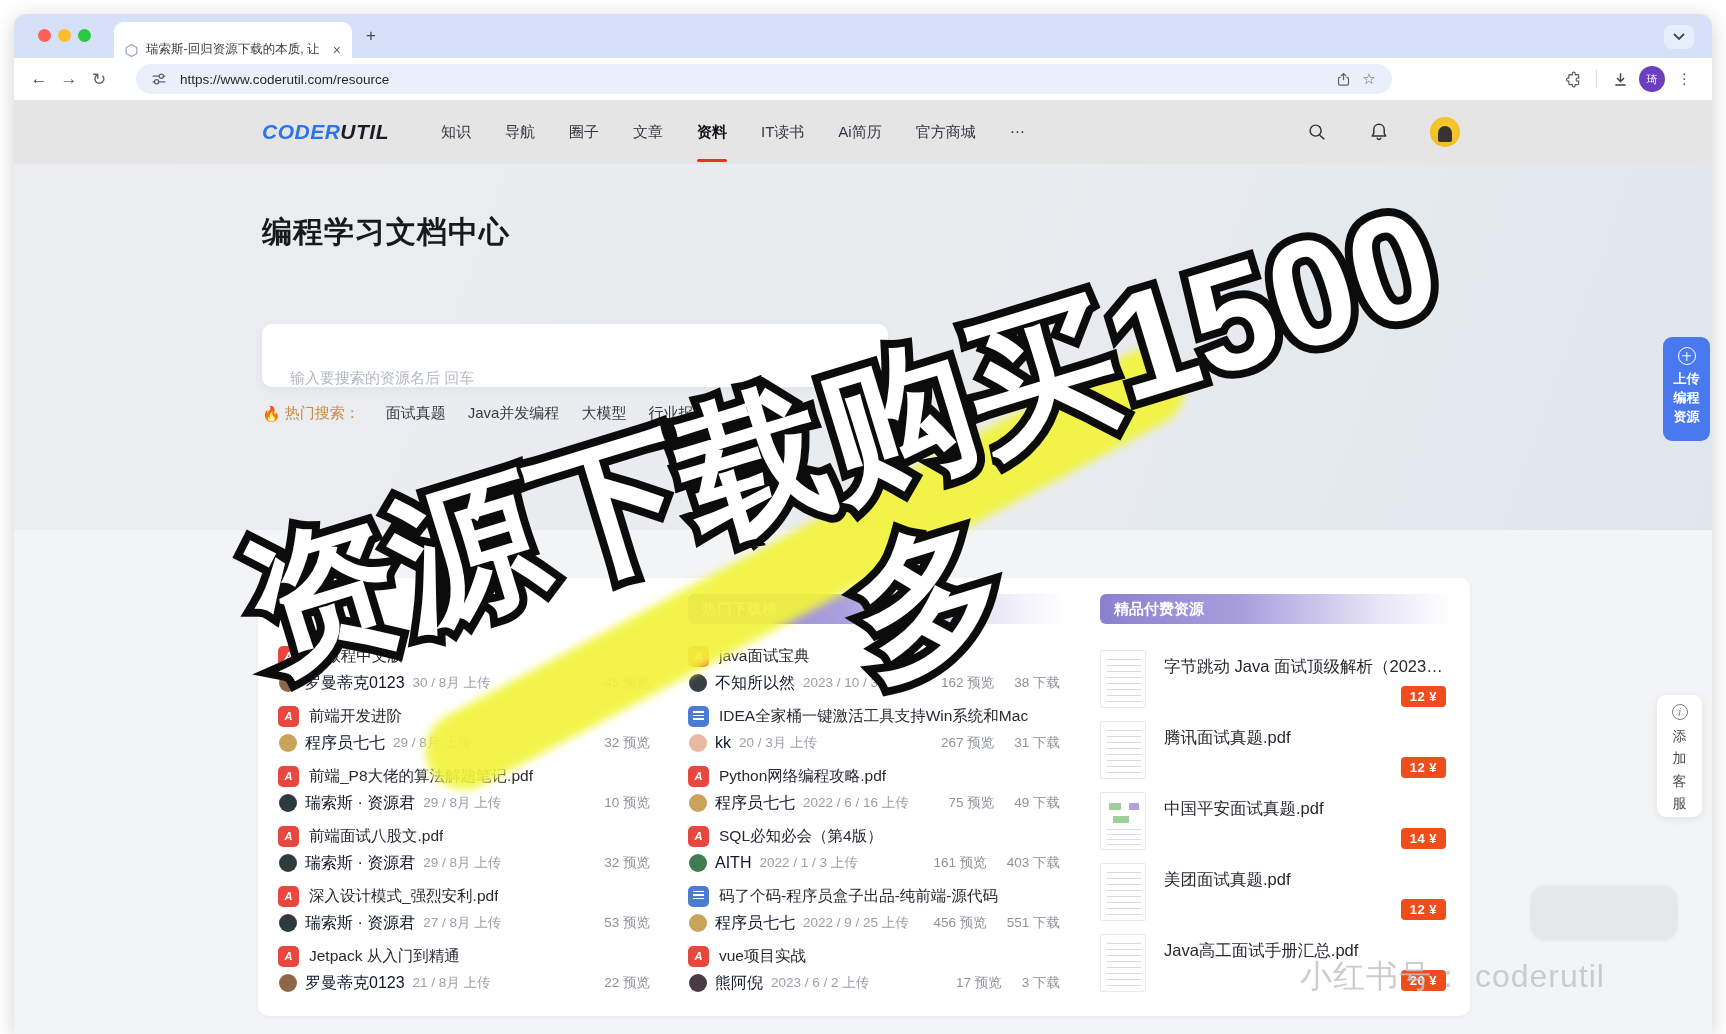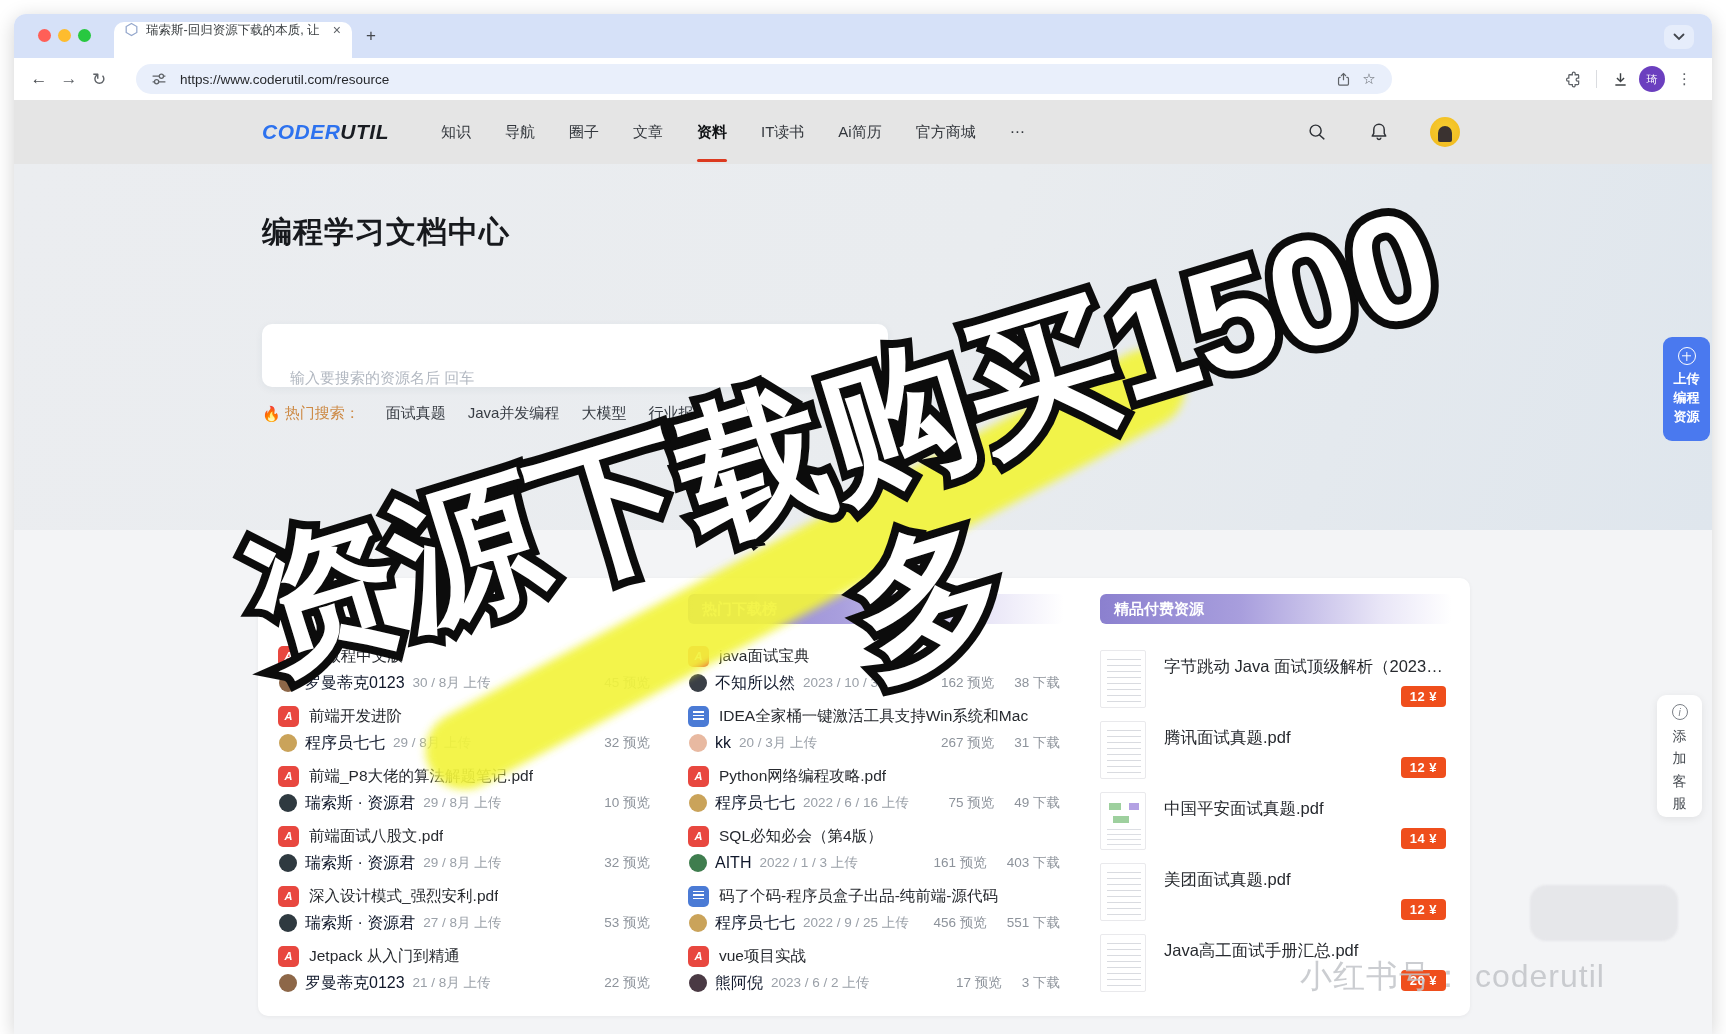--- a/index.html
+++ b/index.html
@@ -5,21 +5,21 @@
   html,body{margin:0;padding:0;background:#fff;width:1726px;height:1034px;overflow:hidden;
     font-family:"Liberation Sans","DejaVu Sans",sans-serif;}
   *{box-sizing:border-box}
   .window{position:absolute;left:14px;top:14px;width:1698px;height:1020px;border-radius:12px 12px 0 0;
     overflow:hidden;box-shadow:0 4px 20px rgba(0,0,0,.18);background:#fff}
   
   .tabstrip{position:absolute;left:0;top:0;width:100%;height:44px;background:#d6e1f8}
   .traffic{position:absolute;top:15px;width:13px;height:13px;border-radius:50%}
   .t-red{left:24px;background:#ff5f57}.t-yellow{left:44px;background:#febc2e}.t-green{left:64px;background:#28c840}
   .tab{position:absolute;left:100px;top:8px;width:238px;height:36px;background:#fff;border-radius:10px 10px 0 0;
-    display:flex;align-items:flex-start;gap:7px;padding:0 8px 0 10px}
+    display:flex;align-items:flex-end;gap:7px;padding:0 8px 0 10px}
   .tab-title{font-size:12.5px;color:#3c4043;white-space:nowrap;overflow:hidden;text-overflow:ellipsis;flex:1}
   .tab-close{font-size:14px;color:#5f6368;padding:0 3px;cursor:default}
   .newtab{position:absolute;left:352px;top:12px;font-size:17px;color:#44474d}
   .strip-chevron{position:absolute;right:18px;top:11px;width:30px;height:24px;border-radius:8px;background:#e6edfb;
     display:flex;align-items:center;justify-content:center}
   .toolbar{position:absolute;left:0;top:44px;width:100%;height:42px;background:#fff;display:flex;align-items:center}
   .nav-glyph{font-size:17px;color:#5f6368;width:30px;text-align:center}
   .nav-glyph.back{margin-left:10px;color:#4a4d52}
   .omnibox{position:absolute;left:122px;top:50px;width:1256px;height:30px;border-radius:15px;background:#e9effb;
     display:flex;align-items:center;padding:0 10px}

